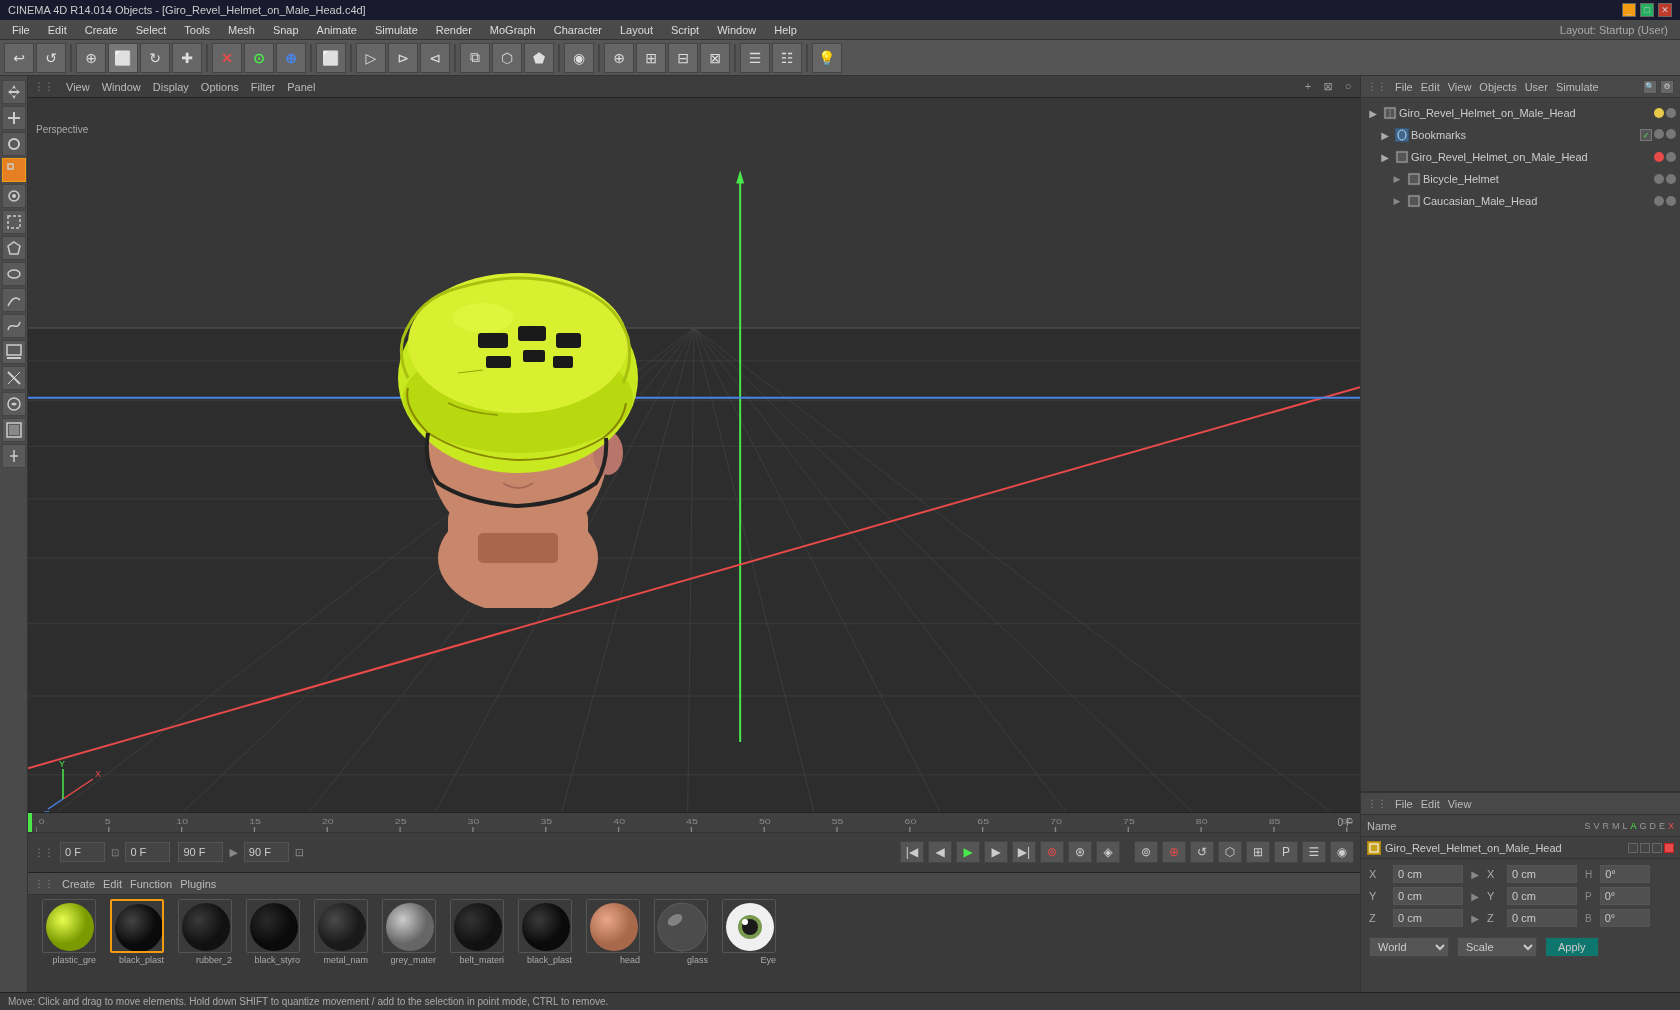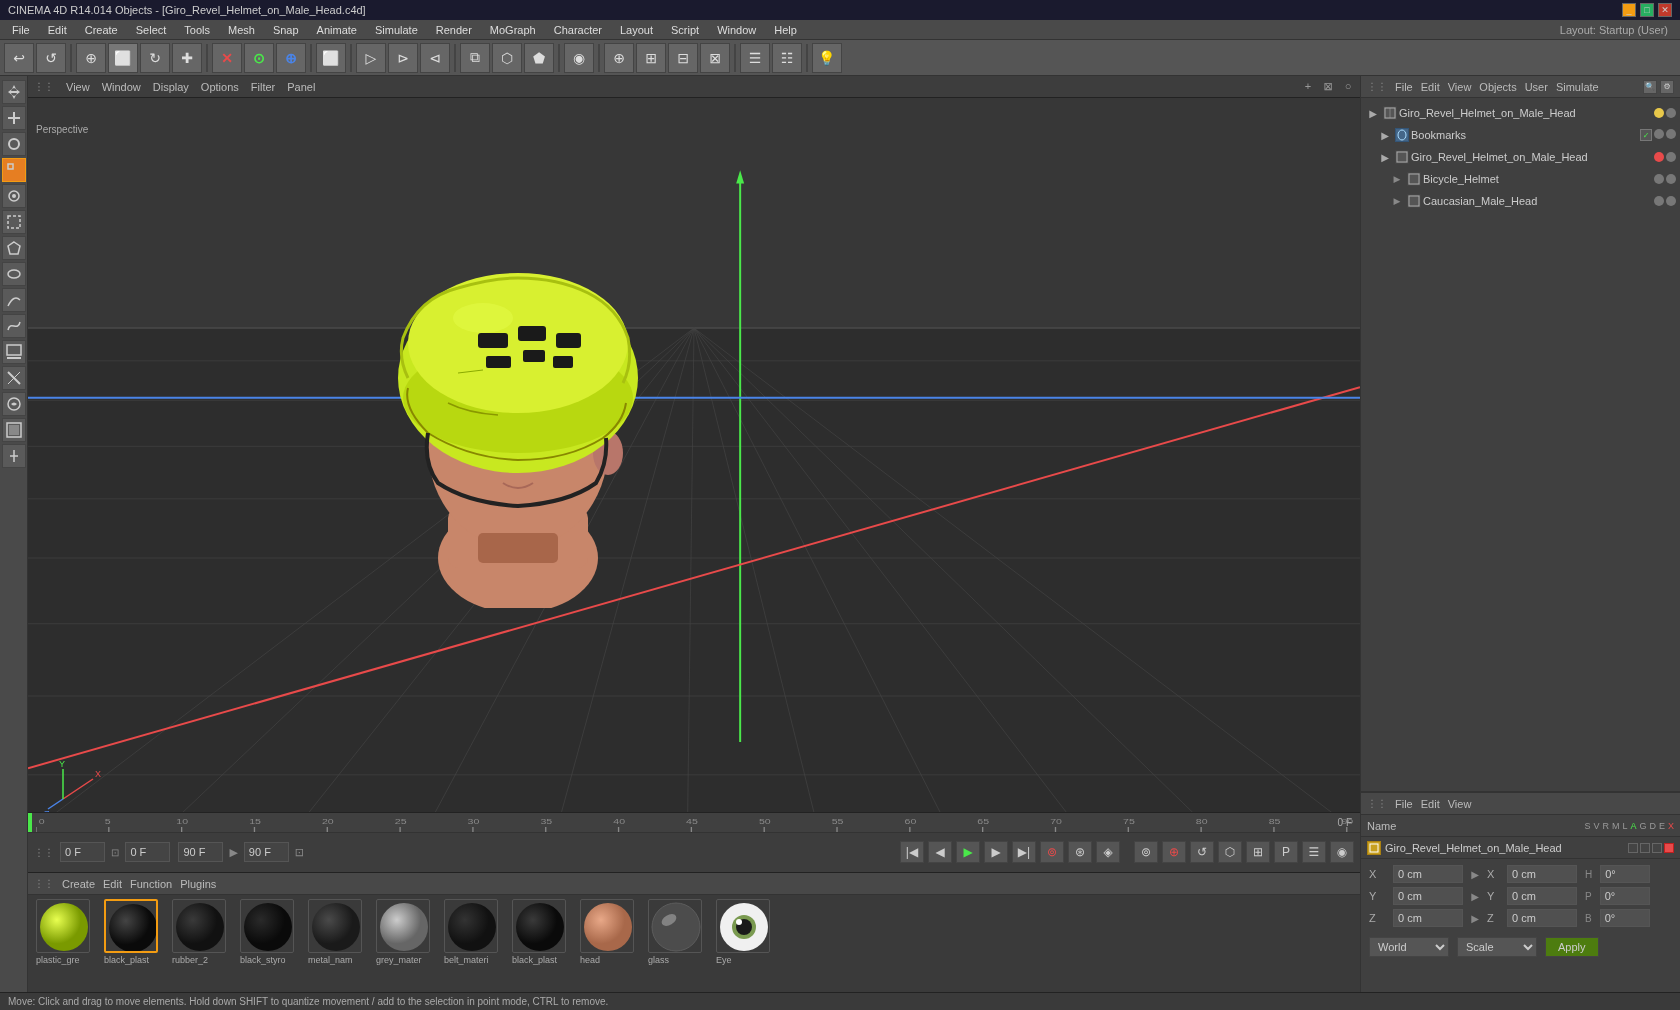--- a/index.html
+++ b/index.html
@@ -363,21 +363,21 @@
       height: 20px;
       background: #555;
       border: 1px solid #444;
       color: #ccc;
       font-size: 11px;
       padding: 0 4px;
       width: 80px;
     }
     .am-apply-btn {
       height: 20px;
-      background: #4d7c0f;
+      background: #0f766e;
       border: 1px solid #444;
       color: #ccc;
       font-size: 11px;
       padding: 0 12px;
       cursor: pointer;
     }
 
     
     #material-panel {
       height: 120px;
@@ -400,21 +400,21 @@
     }
     #mp-content {
       display: flex;
       gap: 8px;
       padding: 4px 8px;
       overflow-x: auto;
     }
     .mat-item {
       display: flex;
       flex-direction: column;
-      align-items: flex-start;
+      align-items: flex-end;
       cursor: pointer;
       min-width: 60px;
     }
     .mat-item.selected .mat-preview {
       border: 2px solid #f39c12;
     }
     .mat-preview {
       width: 54px;
       height: 54px;
       border: 1px solid #555;

